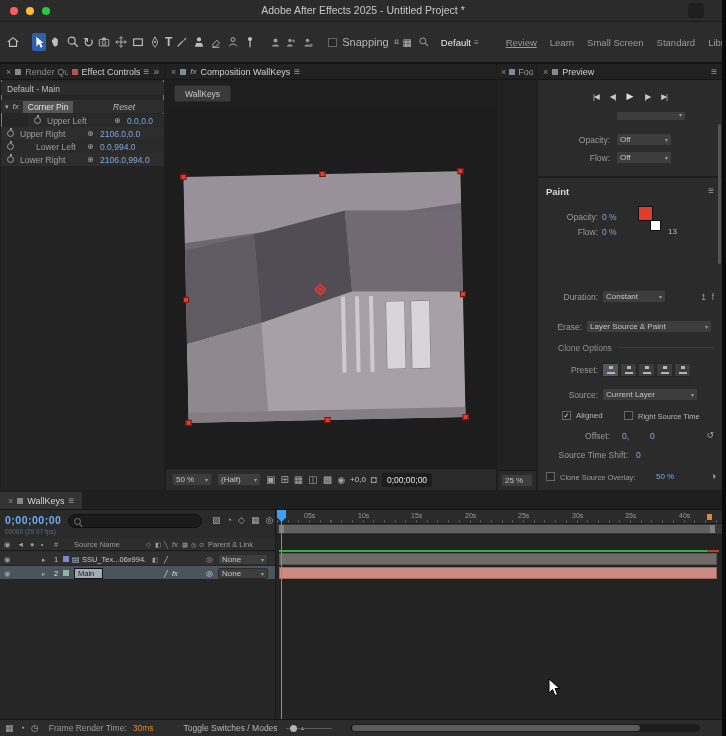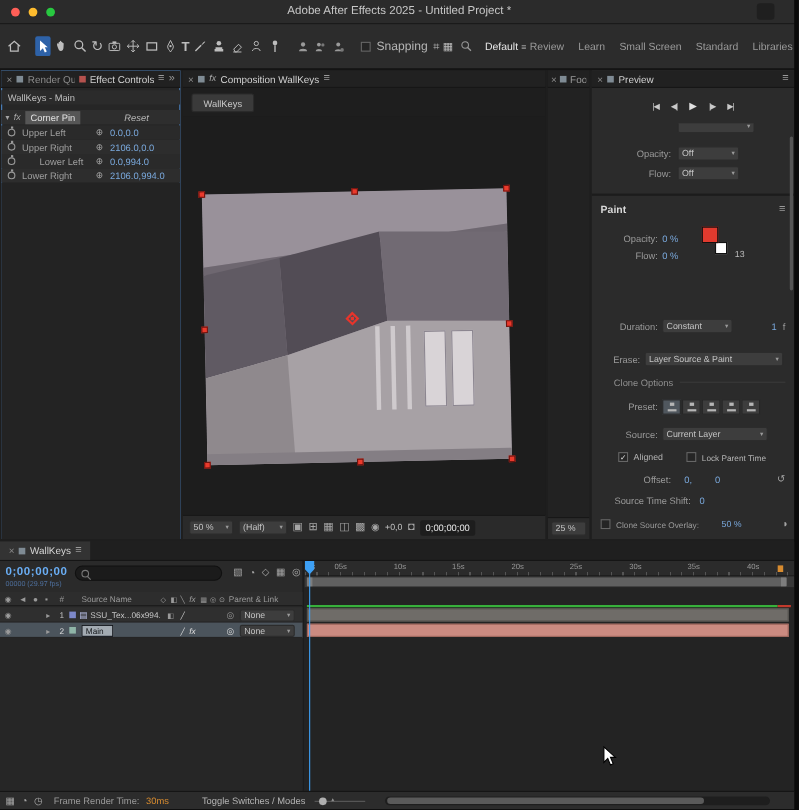--- a/index.html
+++ b/index.html
@@ -160,48 +160,48 @@
     <span class="tool" style="font-size:10px;width:14px;">▦</span>
     <div style="flex:1;"></div>
     <span class="tool">
         <svg width="12" height="12" viewBox="0 0 16 16">
           <circle cx="6.5" cy="6.5" r="4" stroke="#9a9a9a" fill="none" stroke-width="1.3"></circle>
           <path d="M9.5 9.5 L13.5 13.5" stroke="#9a9a9a" stroke-width="1.5"></path>
         </svg>
       </span>
     <span class="ws active" style="margin-left:8px;">Default</span>
     <span class="menu" style="font-size:8px;">≡</span>
-    <span class="ws" style="margin-left:0;">Review</span>
+    <span class="ws" style="margin-left:24px;text-decoration:underline;">Review</span>
     <span class="ws" style="margin-left:10px;">Learn</span>
     <span class="ws" style="margin-left:10px;">Small Screen</span>
     <span class="ws" style="margin-left:10px;">Standard</span>
     <span class="ws" style="margin-left:10px;">Libraries</span>
 
   </div>
 
   <div class="panel" style="left:1px;top:64px;width:163px;height:426px;background:#262626;outline:1px solid #4c86c7;outline-offset:-1px;">
     <div class="phead">
       <span class="x">×</span>
       <span class="chip"></span>
       <span style="color:#8b8b8b;overflow:hidden;">Render Queue</span>
       <span class="chip red"></span>
       <span style="color:#d0d0d0;overflow:hidden;">Effect Controls Main</span>
       <span class="menu" style="margin-left:auto;">≡</span>
       <span class="menu">»</span>
     </div>
     <div class="abs flex" style="left:0;top:18px;right:0;height:13px;padding:0 6px;background:#2b2b2b;">
-      <span style="font-size:8.5px;color:#bfbfbf;">WallKeys - Main</span>
+      <span style="font-size:8.5px;color:#bfbfbf;">Default - Main</span>
     </div>
     <div class="ecrow" style="top:36px;background:#2e2e2e;">
       <span class="icn" style="margin-left:4px;font-size:7px;">▾</span>
       <span class="fx" style="margin-left:4px;">fx</span>
       <span style="background:#565656;color:#e2e2e2;padding:1px 5px;margin-left:4px;font-size:8.5px;">Corner Pin</span>
       <span style="position:absolute;left:112px;color:#b9b9b9;font-size:8.5px;font-style:italic;">Reset</span>
     </div>
-    <div class="ecrow" style="top:50px;background:#2a2a2a;">
+    <div class="ecrow" style="top:50px;background:#2a2a2a;margin-left:27px;">
       <span class="swi" style="margin-left:6px;"></span>
       <span class="lbl" style="margin-left:6px;font-size:8.5px;">Upper Left</span>
       <span class="icn" style="position:absolute;left:86px;font-size:8px;">⊕</span>
       <span class="val" style="position:absolute;left:99px;font-size:8.5px;">0.0,0.0</span>
     </div>
     <div class="ecrow" style="top:63px;background:#2d2d2d;">
       <span class="swi" style="margin-left:6px;"></span>
       <span class="lbl" style="margin-left:6px;font-size:8.5px;">Upper Right</span>
       <span class="icn" style="position:absolute;left:86px;font-size:8px;">⊕</span>
       <span class="val" style="position:absolute;left:99px;font-size:8.5px;">2106.0,0.0</span>
@@ -396,21 +396,21 @@
       <span class="plabel">Source:</span>
       <span class="dd" style="position:absolute;left:64px;width:96px;">
           <span>Current Layer</span>
           <span class="da">▾</span>
         </span>
     </div>
     <div class="prow" style="top:345px;">
       <span class="cb" style="position:absolute;left:24px;top:2px;">✓</span>
       <span style="position:absolute;left:38px;top:2px;font-size:8px;color:#b5b5b5;">Aligned</span>
       <span class="cb" style="position:absolute;left:86px;top:2px;"></span>
-      <span style="position:absolute;left:100px;top:3px;font-size:7.5px;color:#b5b5b5;white-space:nowrap;">Lock Parent Time</span>
+      <span style="position:absolute;left:100px;top:3px;font-size:7.5px;color:#b5b5b5;white-space:nowrap;">Right Source Time</span>
     </div>
     <div class="prow" style="top:365px;">
       <span class="plabel" style="width:72px;">Offset:</span>
       <span class="val" style="position:absolute;left:84px;top:2px;font-size:8.5px;">0,</span>
       <span class="val" style="position:absolute;left:112px;top:2px;font-size:8.5px;">0</span>
       <span class="icn" style="position:absolute;right:8px;top:1px;font-size:9px;">↺</span>
     </div>
     <div class="prow" style="top:384px;">
       <span class="plabel" style="width:90px;">Source Time Shift:</span>
       <span class="val" style="position:absolute;left:98px;top:2px;font-size:8.5px;">0</span>

